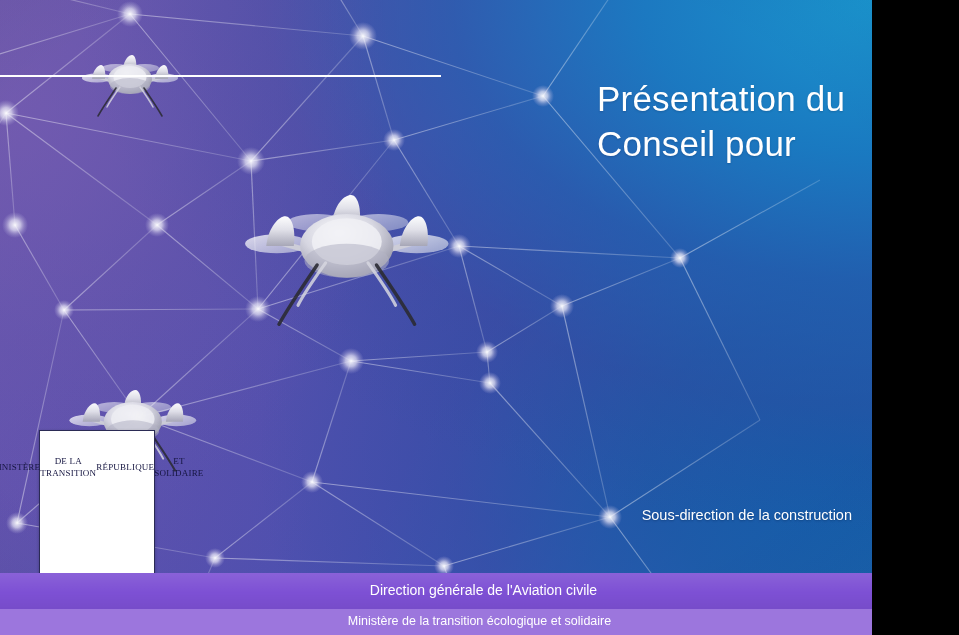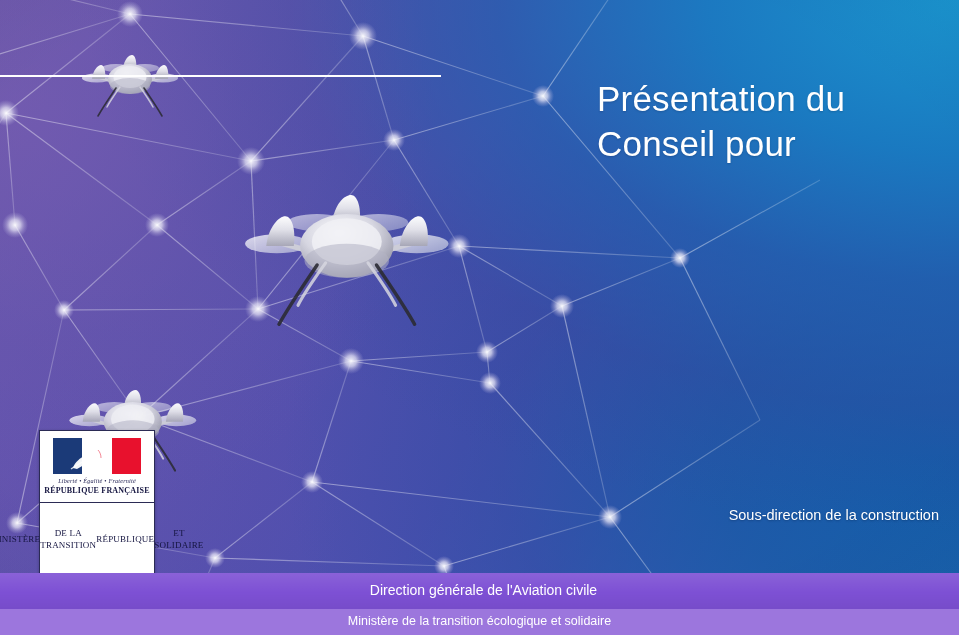--- a/index.html
+++ b/index.html
@@ -5,21 +5,21 @@
 <style>
   * { margin:0; padding:0; box-sizing:border-box; }
   html, body {
     width:959px; height:635px;
     background:#000;
     font-family:"Liberation Sans", sans-serif;
     overflow:hidden;
   }
   #slide {
     position:relative;
-    width:959px; height:635px;
+    width:872px; height:635px;
     overflow:hidden;
     background:#4d4aa0;
   }
   
   .bg-base {
     position:absolute; inset:0;
     background:
       radial-gradient(ellipse 120% 110% at 100% 0%,
          rgba(26,148,206,1) 0%,
          rgba(24,124,194,0.92) 22%,
@@ -353,37 +353,20 @@
   <div class="title-block">
     <div class="title-line">Présentation du</div>
     <div class="title-line">Conseil pour</div>
   </div>
 
   <div class="subtitle-block">
     <div class="subtitle-line">Sous-direction de la construction</div>
   </div>
 
   <div class="logo-fr">
-    <div class="logo-fr-top">
-      <div class="flag">
-        <div class="flag-blue"></div>
-          <div class="flag-white"></div>
-          <div class="flag-red"></div>
-        <svg class="marianne" viewBox="0 0 88 36" aria-hidden="true">
-          <path d="M20,30 C22,24 27,20 33,17 C38,14 42,11 44,7 C45,12 43,17 39,21
-                   C35,25 29,28 24,31 Z" fill="#ffffff" opacity="0.95"></path>
-          <path d="M18,31 C24,27 30,24 35,20" stroke="#ffffff" stroke-width="1.4" fill="none" opacity="0.8"></path>
-          <path d="M44,6 C49,9 52,14 52,20 C52,26 49,31 45,34 L44,34
-                   C47,30 49,25 49,20 C49,14 47,9 44,6 Z" fill="#ffffff" opacity="0.92"></path>
-          <path d="M45,12 C47,14 48,17 48,20" stroke="#e8112d" stroke-width="1" fill="none" opacity="0.5"></path>
-        </svg>
-      </div>
-      <div class="devise">Liberté • Égalité • Fraternité</div>
-      <div class="rf-line">RÉPUBLIQUE FRANÇAISE</div>
-    </div>
     <div class="logo-fr-bottom">
       <div>MINISTÈRE</div>
       <div>DE LA TRANSITION</div>
       <div>RÉPUBLIQUE</div>
       <div>ET SOLIDAIRE</div>
     </div>
   </div>
 
 
   <div class="bar bar1">

